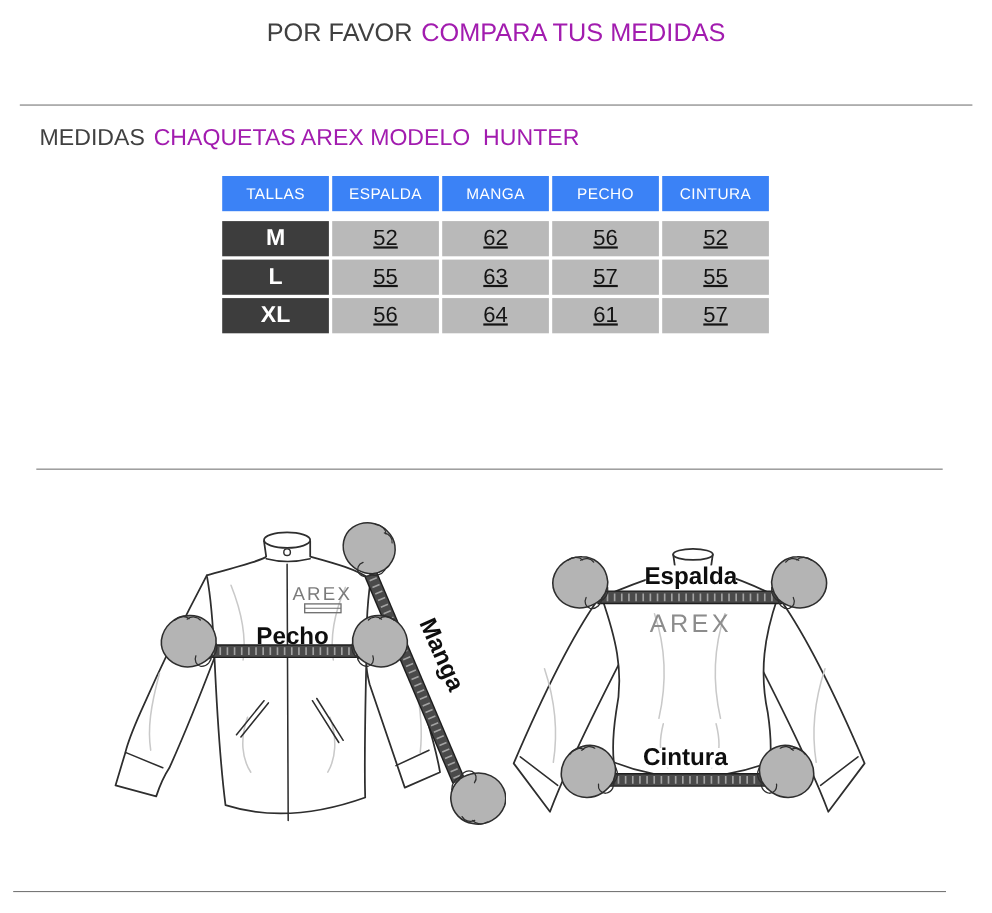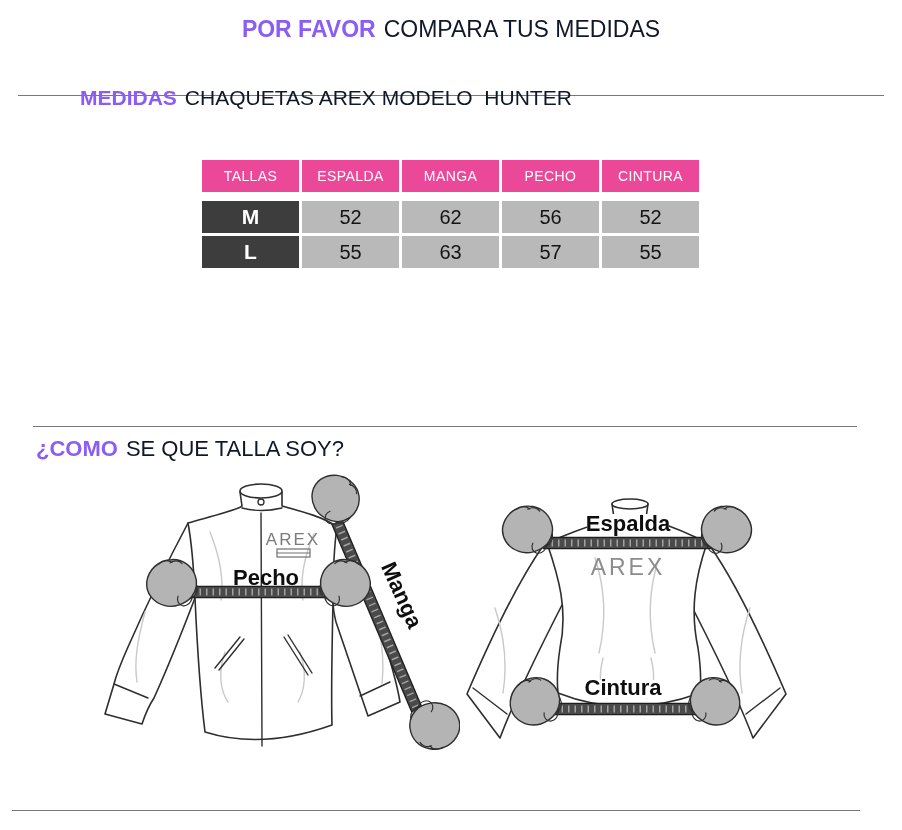--- a/index.html
+++ b/index.html
@@ -1,35 +1,35 @@
 <!DOCTYPE html>
 <html><head>
 <meta charset="utf-8">
 <style>
   html,body{margin:0;padding:0;background:#fff;}
   .canvas{position:relative;width:902px;height:830px;background:#fff;overflow:hidden;
           font-family:"Liberation Sans","DejaVu Sans",sans-serif;}
-  .accent{color:#8b5cf6;font-weight:bold;margin-right:8px;}
-  .gray-text{color:#0f172a;}
+  .accent{color:#404040;font-weight:normal;margin-right:8px;}
+  .gray-text{color:#a21caf;}
   .headline{position:absolute;top:14px;left:0;width:100%;text-align:center;
             font-size:23px;line-height:31px;color:#56565A;}
   .section-head{position:absolute;font-size:21px;color:#56565A;}
   .section-head .rest{white-space:pre;}
-  .medidas{left:36px;top:86px;margin-left:44px;}
+  .medidas{left:36px;top:114px;}
   .como{left:36px;top:436px;font-size:22px;}
   .rule{position:absolute;height:1px;background:#777;}
   .rule1{left:18px;top:95px;width:866px;}
   .rule2{left:33px;top:426px;width:824px;}
   .rule3{left:12px;top:810px;width:848px;}
   table.size-table{position:absolute;left:199px;top:157px;border-collapse:separate;border-spacing:3px;}
   table.size-table th,table.size-table td{width:97px;text-align:center;vertical-align:middle;padding:0;}
-  table.size-table thead th{height:32px;background:#ec4899;color:#fff;font-size:14px;
+  table.size-table thead th{height:32px;background:#3b82f6;color:#fff;font-size:14px;
                             font-weight:normal;letter-spacing:.4px;}
   table.size-table tbody th{height:32px;background:#3D3D3D;color:#fff;font-size:21px;font-weight:bold;}
-  table.size-table tbody td{height:32px;background:#B9B9B9;color:#141414;font-size:20px;}
+  table.size-table tbody td{height:32px;background:#B9B9B9;color:#141414;font-size:20px;text-decoration:underline;}
   table.size-table tr.spacer-row td{height:3px;background:transparent;}
   svg text{font-family:"Liberation Sans","DejaVu Sans",sans-serif;}
   .jacket-line{fill:#fff;stroke:#2E2E2E;stroke-width:1.6;stroke-linecap:round;stroke-linejoin:round;}
   .thin-line{fill:none;stroke:#2E2E2E;stroke-width:1.4;stroke-linecap:round;}
   .seam{fill:none;stroke:#C9C9C9;stroke-width:1.4;stroke-linecap:round;}
   .hand-fill{fill:#B4B4B4;stroke:#2E2E2E;stroke-width:1.5;stroke-linejoin:round;}
   .finger{fill:none;stroke:#2E2E2E;stroke-width:1.2;stroke-linecap:round;}
   .tape-edge{stroke:#1E1E1E;stroke-width:12.5;fill:none;stroke-linecap:butt;}
   .tape-body{stroke:#4A4A4A;stroke-width:10;fill:none;stroke-linecap:butt;}
   .tape-ticks{stroke:#A2A2A2;stroke-width:7;fill:none;stroke-dasharray:1.5 5;stroke-linecap:butt;}
@@ -75,28 +75,32 @@
         <td>56</td>
         <td>52</td>
       </tr>
       <tr>
         <th>L</th>
         <td>55</td>
         <td>63</td>
         <td>57</td>
         <td>55</td>
       </tr>
+      <tr>
+        <th>XL</th>
+        <td>56</td>
+        <td>64</td>
+        <td>61</td>
+        <td>57</td>
+      </tr>
     </tbody>
   </table>
 
   <div class="rule rule2"></div>
 
-  <div class="section-head como">
-    <span class="accent">¿COMO</span><span class="gray-text">SE QUE TALLA SOY?</span>
-  </div>
 
   <svg width="370" height="300" viewBox="0 0 370 300" style="position:absolute;left:90px;top:462px;">
     <defs>
       <g id="hand">
         <path class="hand-fill" d="M 1,4 C -8,10 -20,11 -29,6 C -40,0 -45,-12 -41,-23 C -36,-35 -23,-42 -10,-39 C 1,-37 9,-28 10,-17 C 11,-9 8,-2 1,4 Z"></path>
         <path class="finger" d="M 2,3 C 0,9 -5,13 -11,11 C -15,9 -16,4 -13,0"></path>
         <path class="finger" d="M 9,-6 C 9,0 5,5 -1,6"></path>
         <path class="finger" d="M -12,-36 C -7,-38 -2,-36 0,-32"></path>
         <path class="finger" d="M -24,-38 C -19,-41 -13,-40 -10,-36"></path>
       </g>

